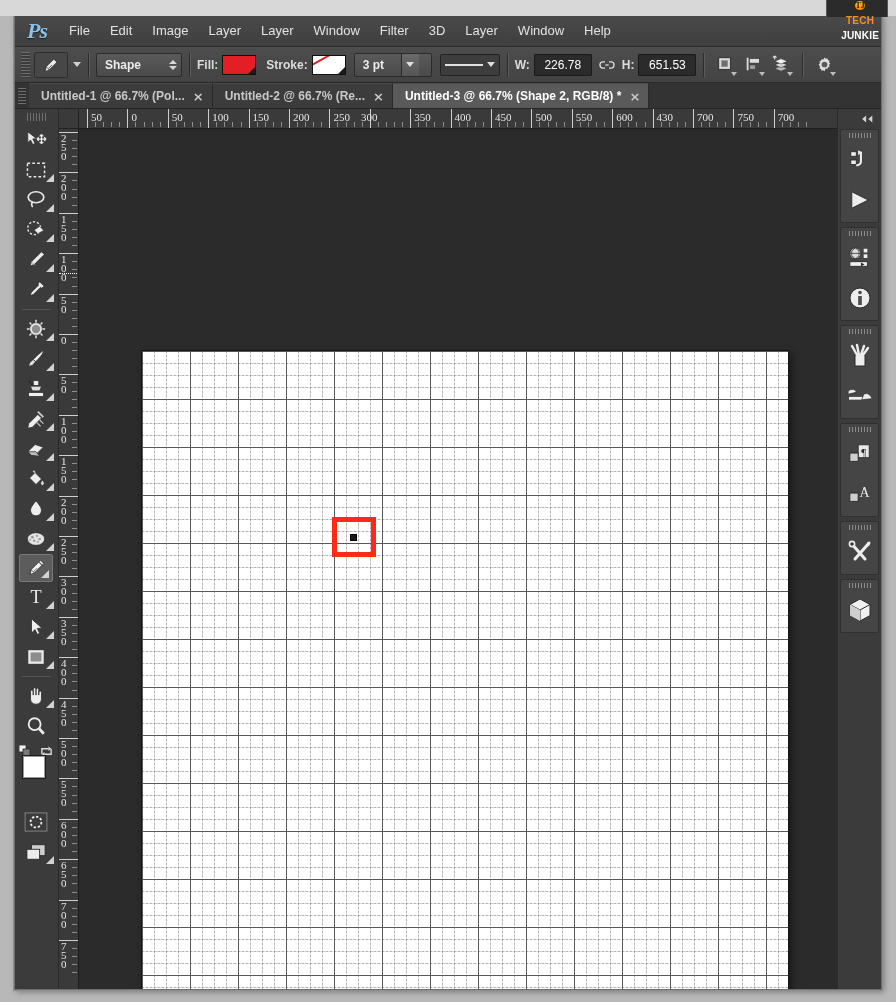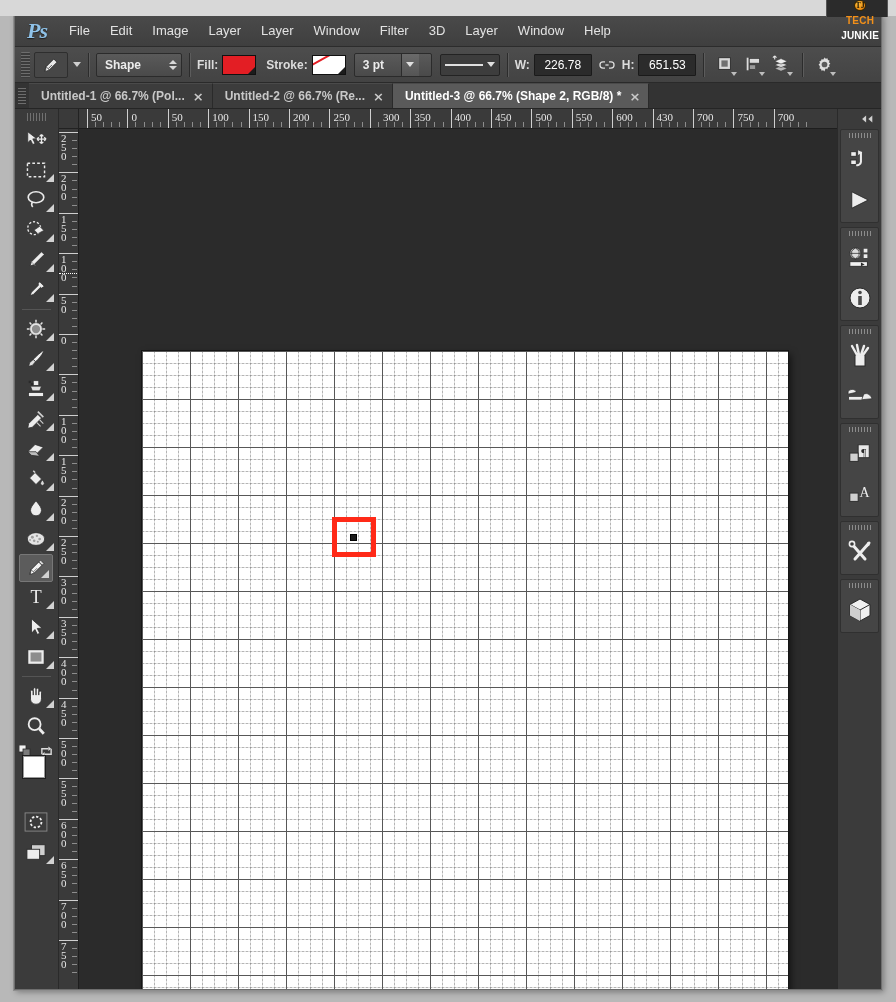--- a/index.html
+++ b/index.html
@@ -780,21 +780,21 @@
         <div class="rh-tick minor" style="left: 226.16px;"></div>
         <div class="rh-tick minor" style="left: 234.24px;"></div>
         <div class="rh-tick minor" style="left: 242.32px;"></div>
         <div class="rh-tick" style="left: 250.4px;"></div>
         <div class="rh-lbl" style="left: 251.4px;">250</div>
         <div class="rh-tick minor" style="left: 258.48px;"></div>
         <div class="rh-tick minor" style="left: 266.56px;"></div>
         <div class="rh-tick minor" style="left: 274.64px;"></div>
         <div class="rh-tick minor" style="left: 282.72px;"></div>
         <div class="rh-tick" style="left: 290.8px;"></div>
-        <div class="rh-lbl" style="left: 301px;">300</div>
+        <div class="rh-lbl" style="left: 279px;">300</div>
         <div class="rh-tick minor" style="left: 298.88px;"></div>
         <div class="rh-tick minor" style="left: 306.96px;"></div>
         <div class="rh-tick minor" style="left: 315.04px;"></div>
         <div class="rh-tick minor" style="left: 323.12px;"></div>
         <div class="rh-tick" style="left: 331.2px;"></div>
         <div class="rh-lbl" style="left: 332.2px;">350</div>
         <div class="rh-tick minor" style="left: 339.28px;"></div>
         <div class="rh-tick minor" style="left: 347.36px;"></div>
         <div class="rh-tick minor" style="left: 355.44px;"></div>
         <div class="rh-tick minor" style="left: 363.52px;"></div>

